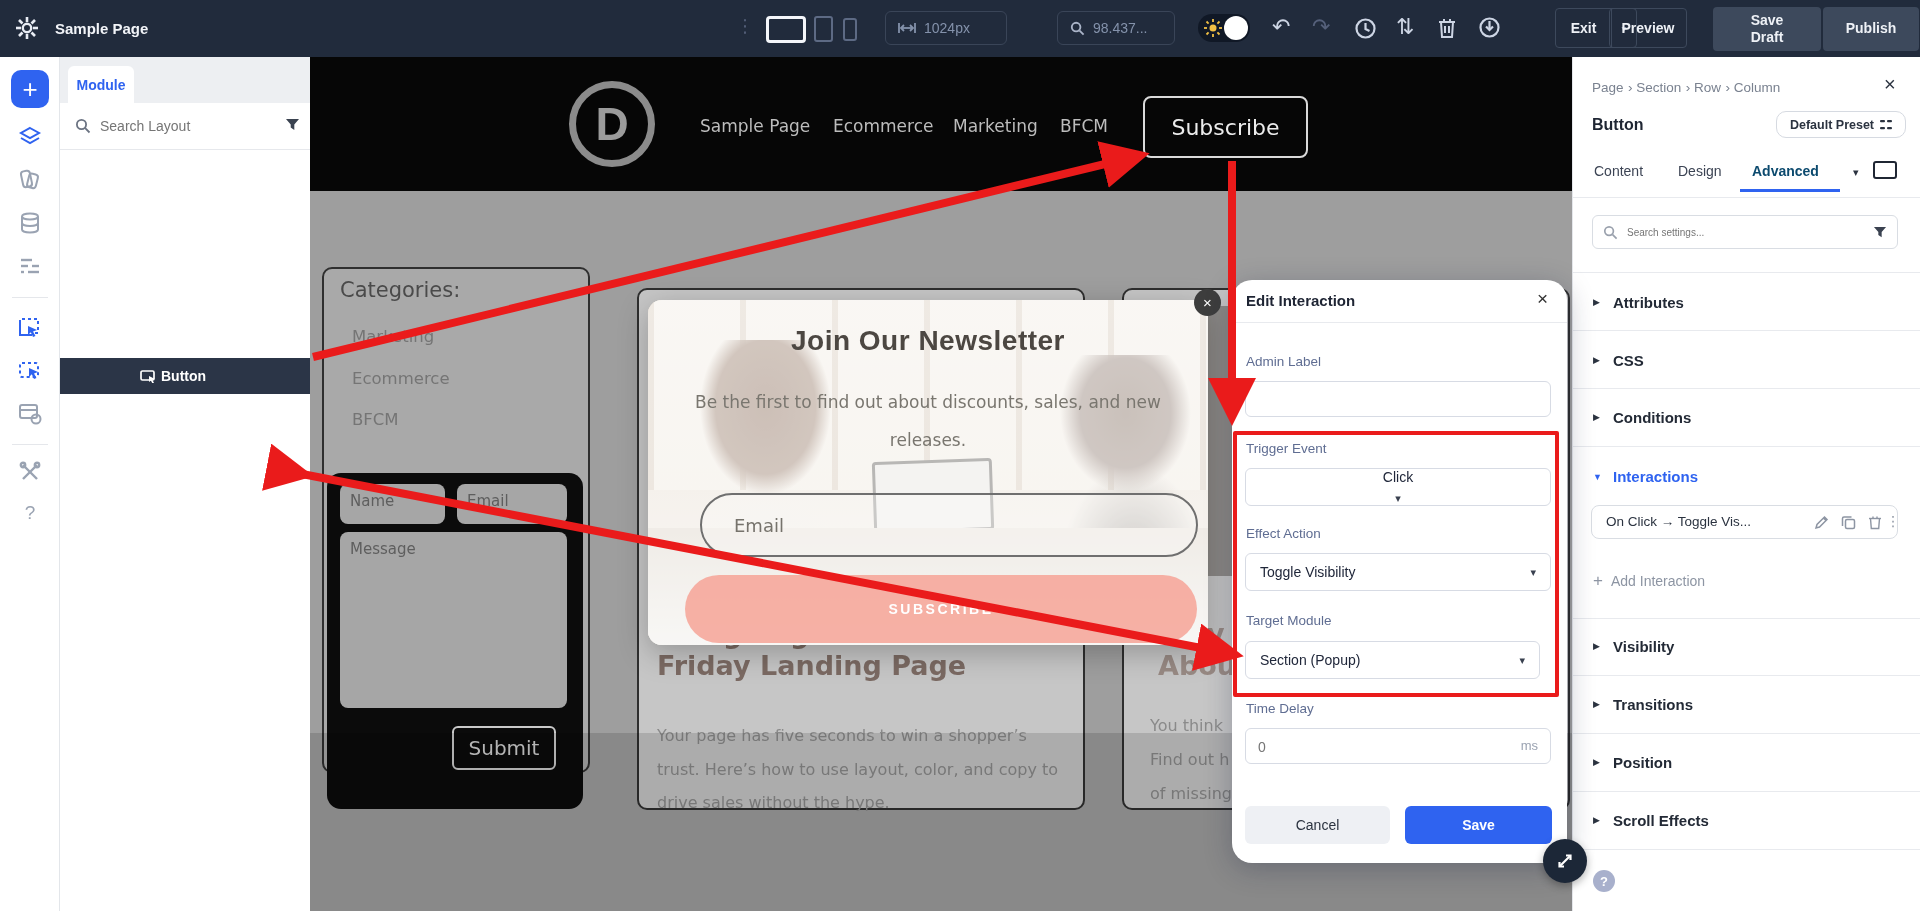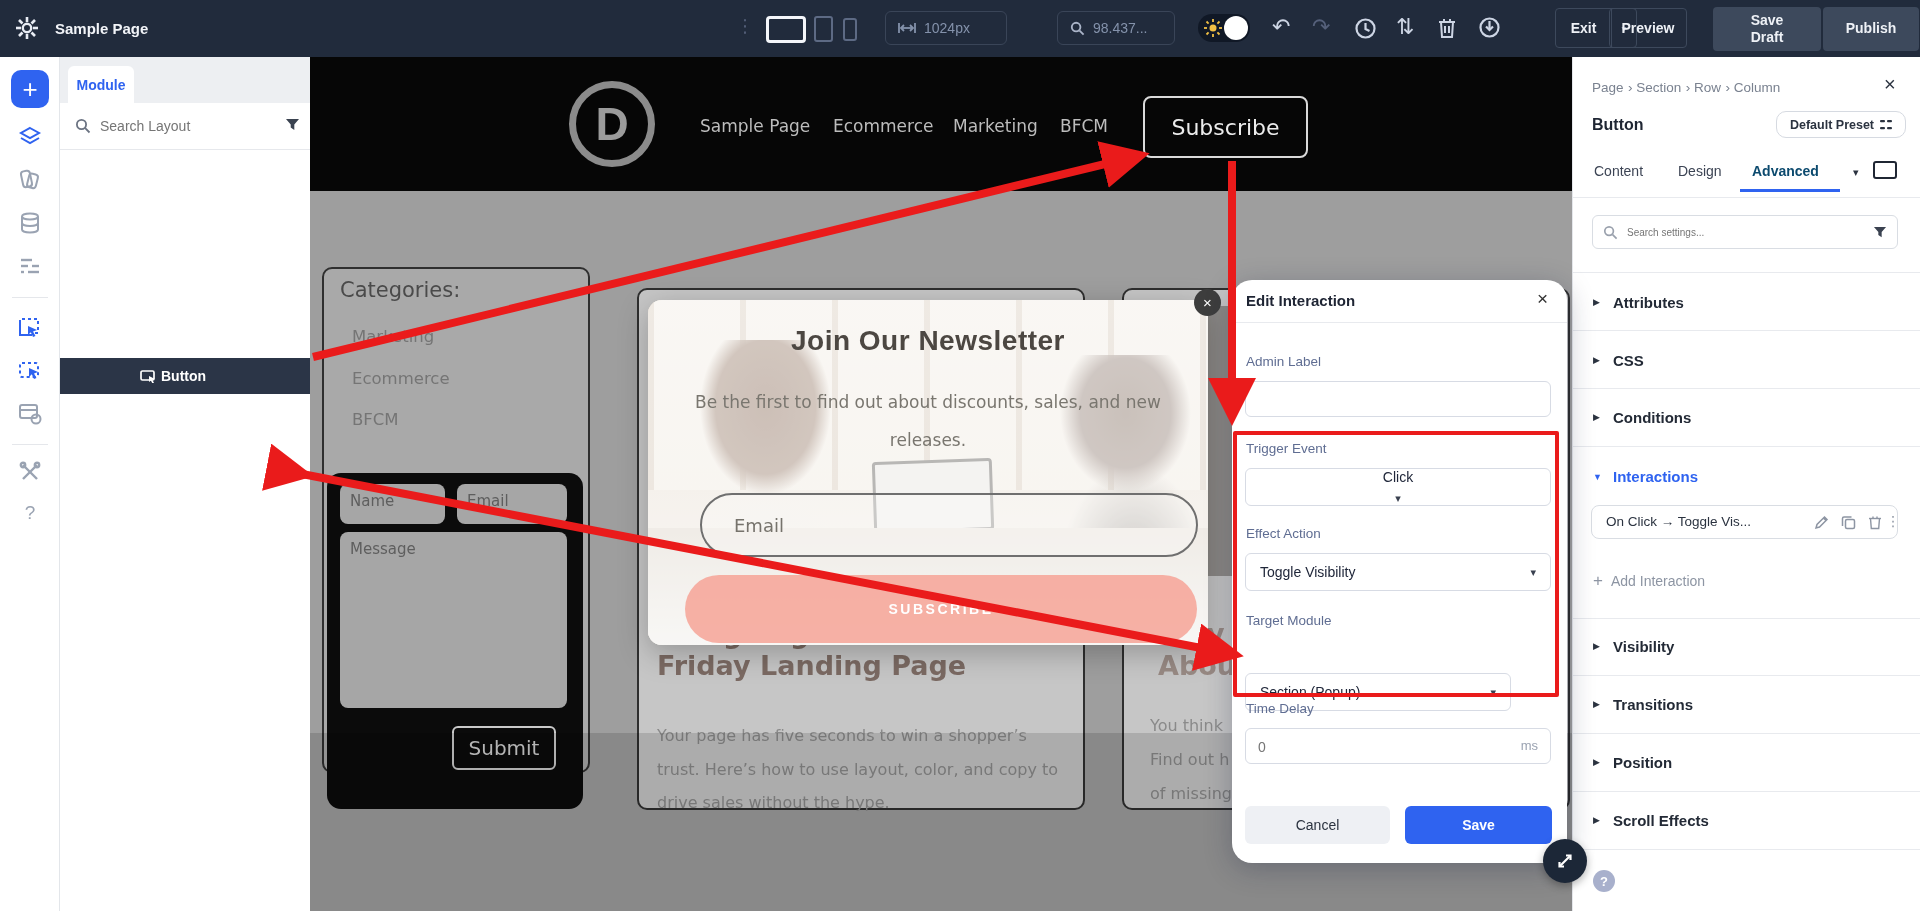--- a/index.html
+++ b/index.html
@@ -436,21 +436,21 @@
       <span style="font-size:11px;color:#39404f;">▾</span>
     </div>
 
     <div class="abs m-label" style="left:14px;top:246px;">Effect Action</div>
     <div class="abs m-select" style="left:13px;top:273px;width:306px;height:38px;">
       <span>Toggle Visibility</span>
       <span style="font-size:11px;color:#39404f;">▾</span>
     </div>
 
     <div class="abs m-label" style="left:14px;top:333px;">Target Module</div>
-    <div class="abs m-select" style="left:13px;top:361px;width:266px;height:38px;margin-top:32px;">
+    <div class="abs m-select" style="left:13px;top:361px;width:295px;height:38px;">
       <span>Section (Popup)</span>
       <span style="font-size:11px;color:#39404f;">▾</span>
     </div>
 
     <div class="abs m-label" style="left:14px;top:421px;">Time Delay</div>
     <div class="abs m-input" style="left:13px;top:448px;width:306px;height:36px;">
       <input style="position: absolute; left: 10px; top: 6px; width: 230px; height: 22px; border: none; font-size: 14px; color: rgb(102, 112, 138);" placeholder="0">
       <span style="position:absolute;right:12px;top:9px;font-size:13px;color:#9aa2b1;">ms</span>
     </div>
 

